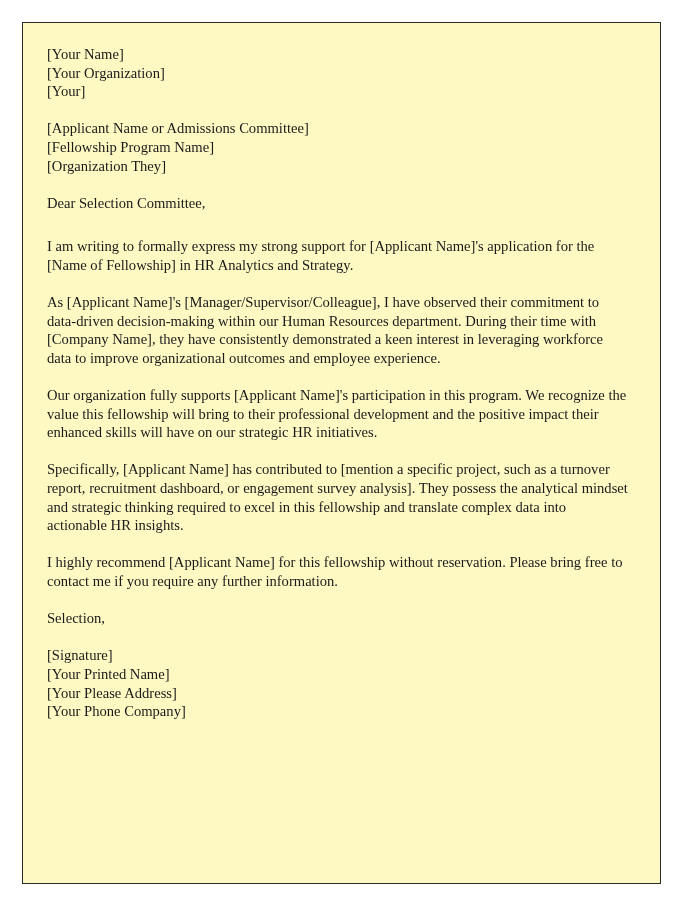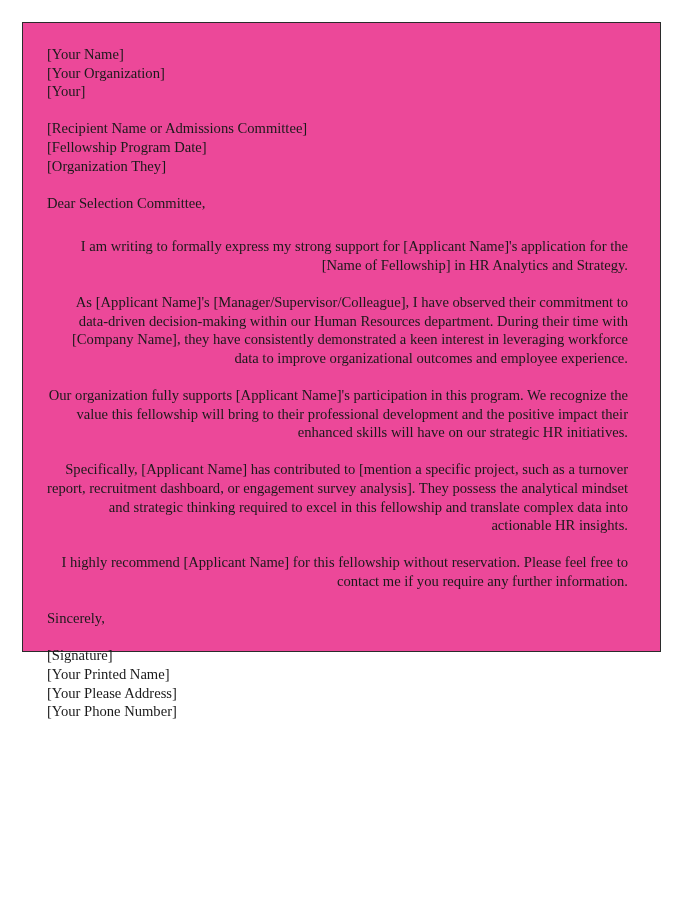--- a/index.html
+++ b/index.html
@@ -12,24 +12,24 @@
     height: 900px;
     font-family: "Liberation Serif", "DejaVu Serif", serif;
     color: #1a1a1a;
     overflow: hidden;
   }
   .page-frame {
     position: absolute;
     left: 22px;
     top: 22px;
     width: 639px;
-    height: 630px;
+    height: 862px;
     border: 1px solid #2b2b2b;
     box-sizing: border-box;
-    background: #ec4899;
+    background: #fef9c3;
   }
   .letter-body {
     position: absolute;
     left: 24px;
     top: 22px;
     width: 581px;
     font-size: 14.6px;
     line-height: 18.6px;
     text-align: left;
   }
@@ -41,21 +41,20 @@
     margin-bottom: 4px;
   }
   .line {
     display: block;
     white-space: pre-wrap;
   }
   .para {
     margin: 0 0 18.6px 0;
     padding: 0;
     white-space: normal;
-    text-align: right;
   }
   .salutation {
     margin: 0 0 25px 0;
   }
   .closing {
     margin: 0 0 18.6px 0;
   }
 </style>
 </head>
 <body>
@@ -63,36 +62,36 @@
 <div class="page-frame">
   <div class="letter-body">
 
     <div class="block">
       <span class="line">[Your Name]</span>
       <span class="line">[Your Organization]</span>
       <span class="line">[Your]</span>
     </div>
 
     <div class="block">
-      <span class="line">[Recipient Name or Admissions Committee]</span>
-      <span class="line">[Fellowship Program Date]</span>
+      <span class="line">[Applicant Name or Admissions Committee]</span>
+      <span class="line">[Fellowship Program Name]</span>
       <span class="line">[Organization They]</span>
     </div>
 
     <p class="salutation">Dear Selection Committee,</p>
 
     <p class="para">I am writing to formally express my strong support for [Applicant Name]'s application for the [Name of Fellowship] in HR Analytics and Strategy.</p>
     <p class="para">As [Applicant Name]'s [Manager/Supervisor/Colleague], I have observed their commitment to data-driven decision-making within our Human Resources department. During their time with [Company Name], they have consistently demonstrated a keen interest in leveraging workforce data to improve organizational outcomes and employee experience.</p>
     <p class="para">Our organization fully supports [Applicant Name]'s participation in this program. We recognize the value this fellowship will bring to their professional development and the positive impact their enhanced skills will have on our strategic HR initiatives.</p>
     <p class="para">Specifically, [Applicant Name] has contributed to [mention a specific project, such as a turnover report, recruitment dashboard, or engagement survey analysis]. They possess the analytical mindset and strategic thinking required to excel in this fellowship and translate complex data into actionable HR insights.</p>
-    <p class="para">I highly recommend [Applicant Name] for this fellowship without reservation. Please feel free to contact me if you require any further information.</p>
+    <p class="para">I highly recommend [Applicant Name] for this fellowship without reservation. Please bring free to contact me if you require any further information.</p>
 
-    <p class="closing">Sincerely,</p>
+    <p class="closing">Selection,</p>
 
     <div class="block">
       <span class="line">[Signature]</span>
       <span class="line">[Your Printed Name]</span>
       <span class="line">[Your Please Address]</span>
-      <span class="line">[Your Phone Number]</span>
+      <span class="line">[Your Phone Company]</span>
     </div>
 
   </div>
 </div>
 
 </body></html>

